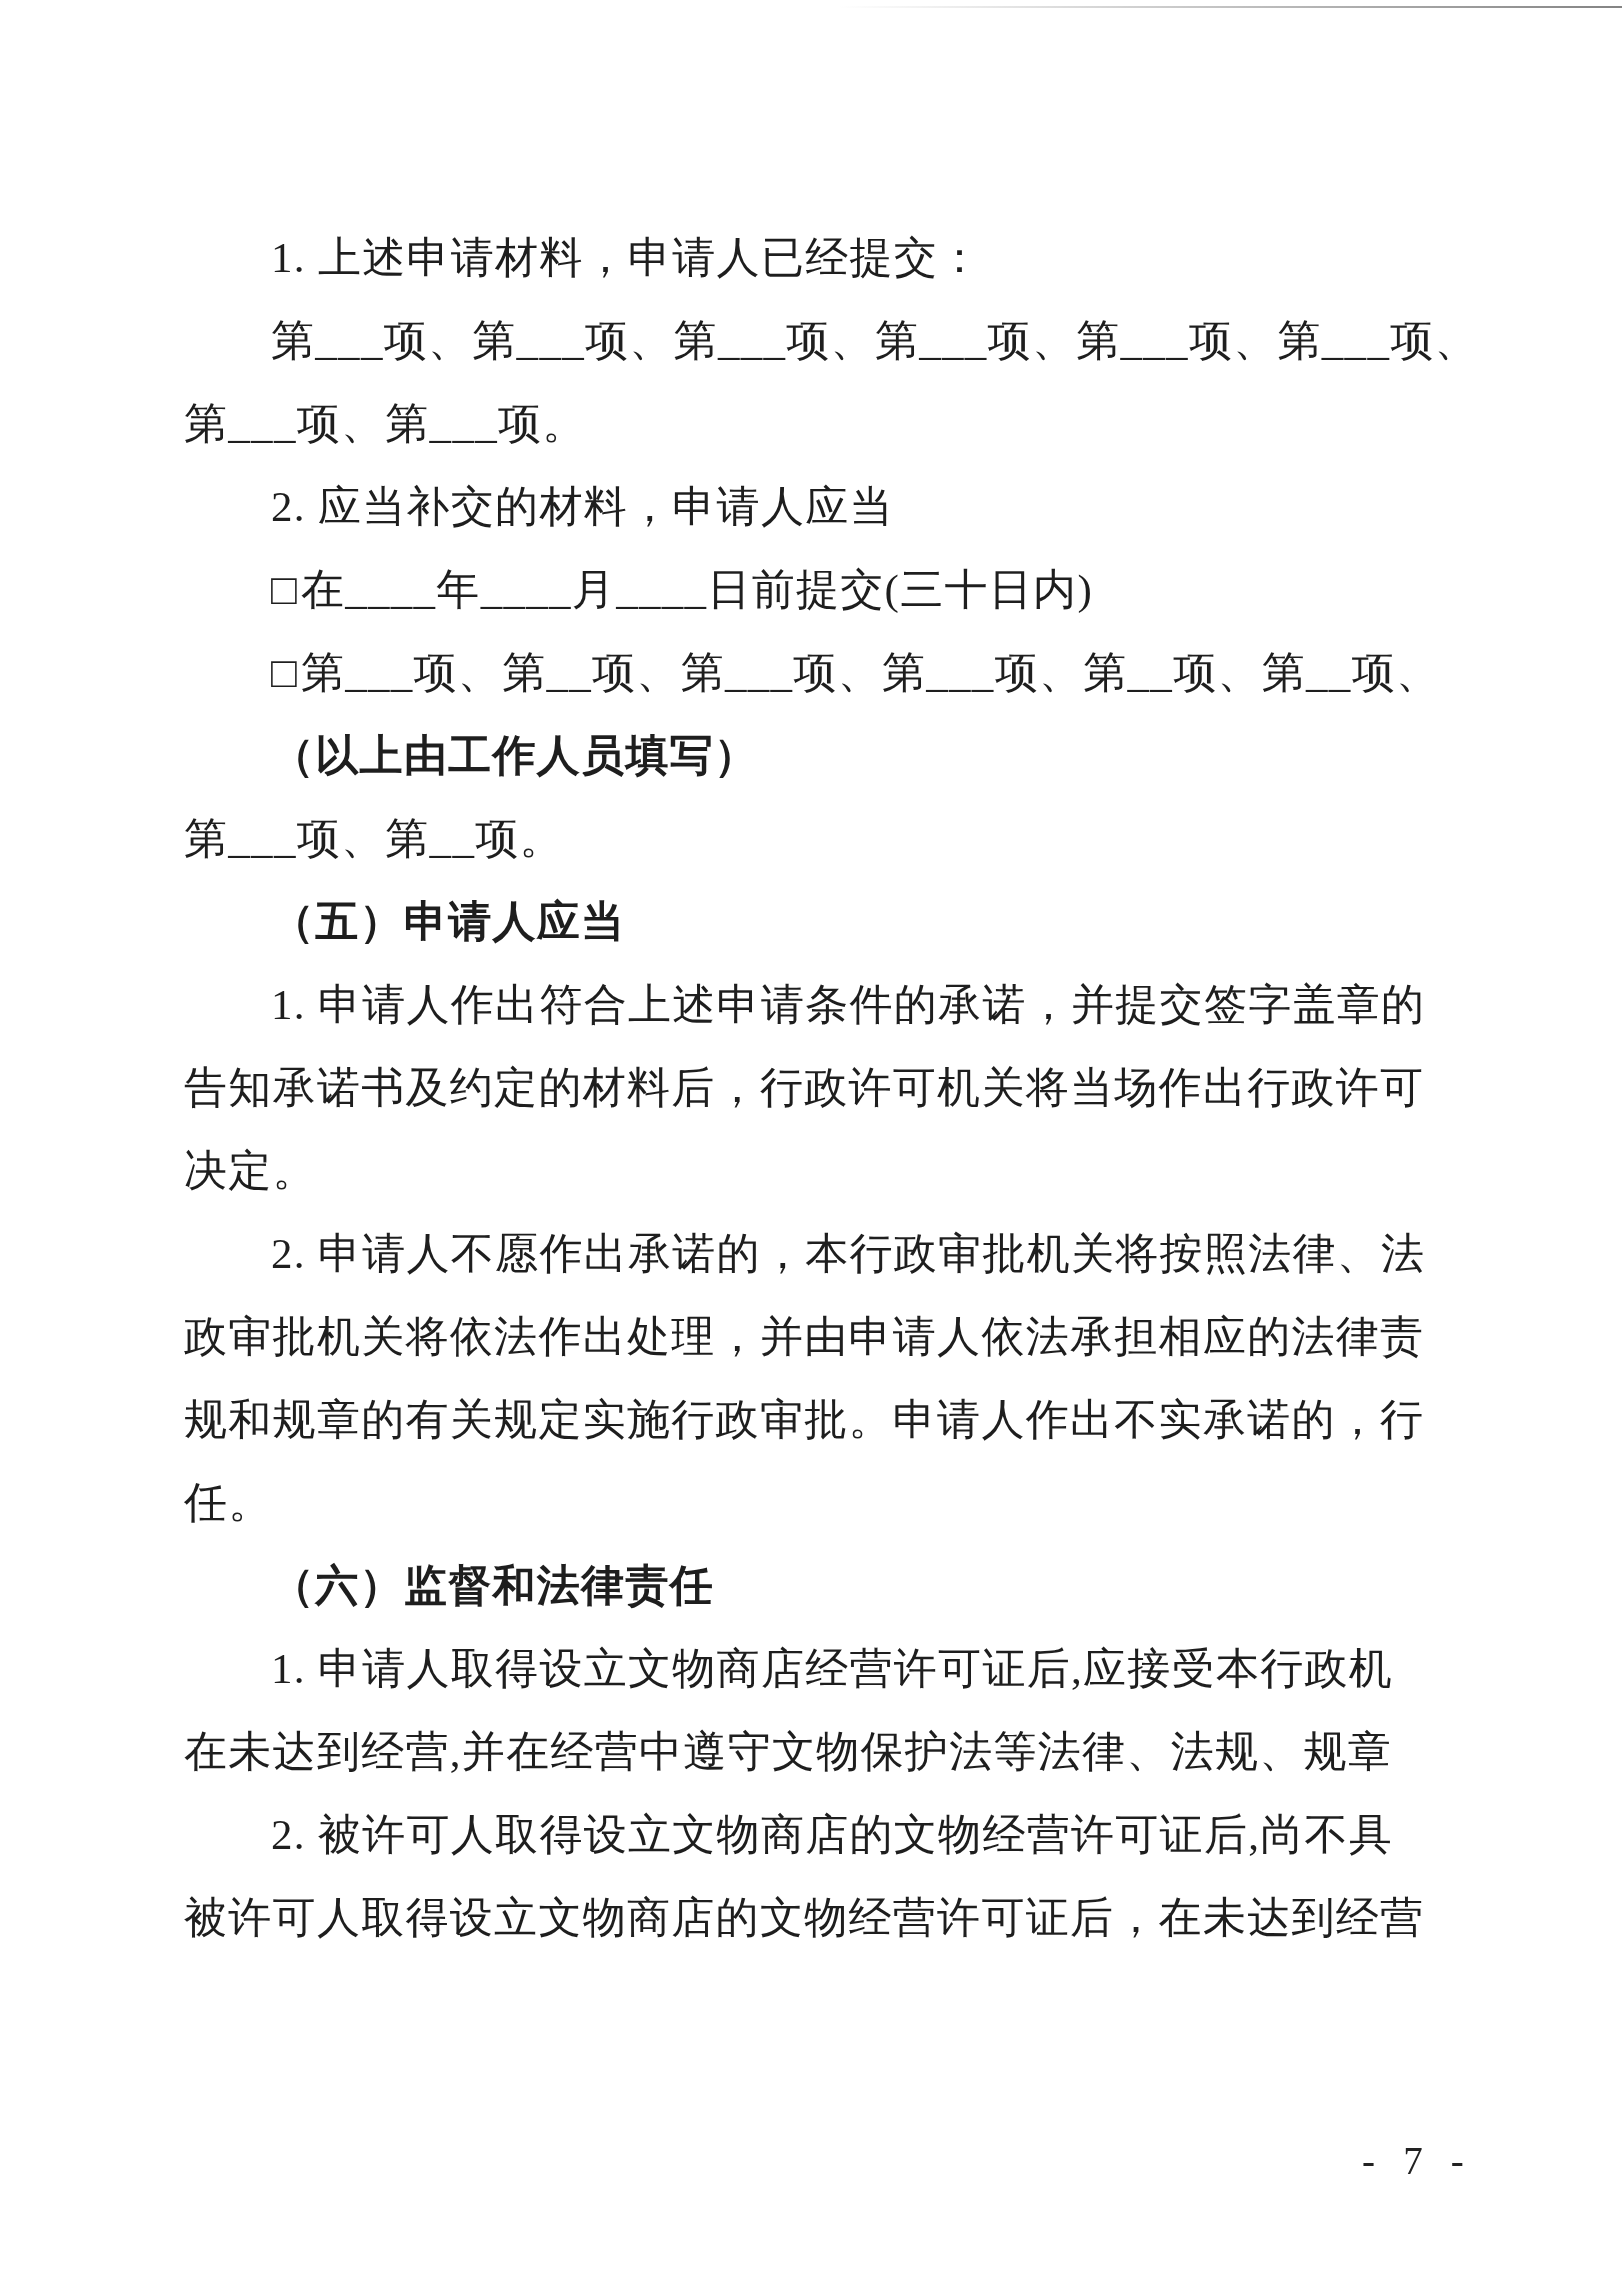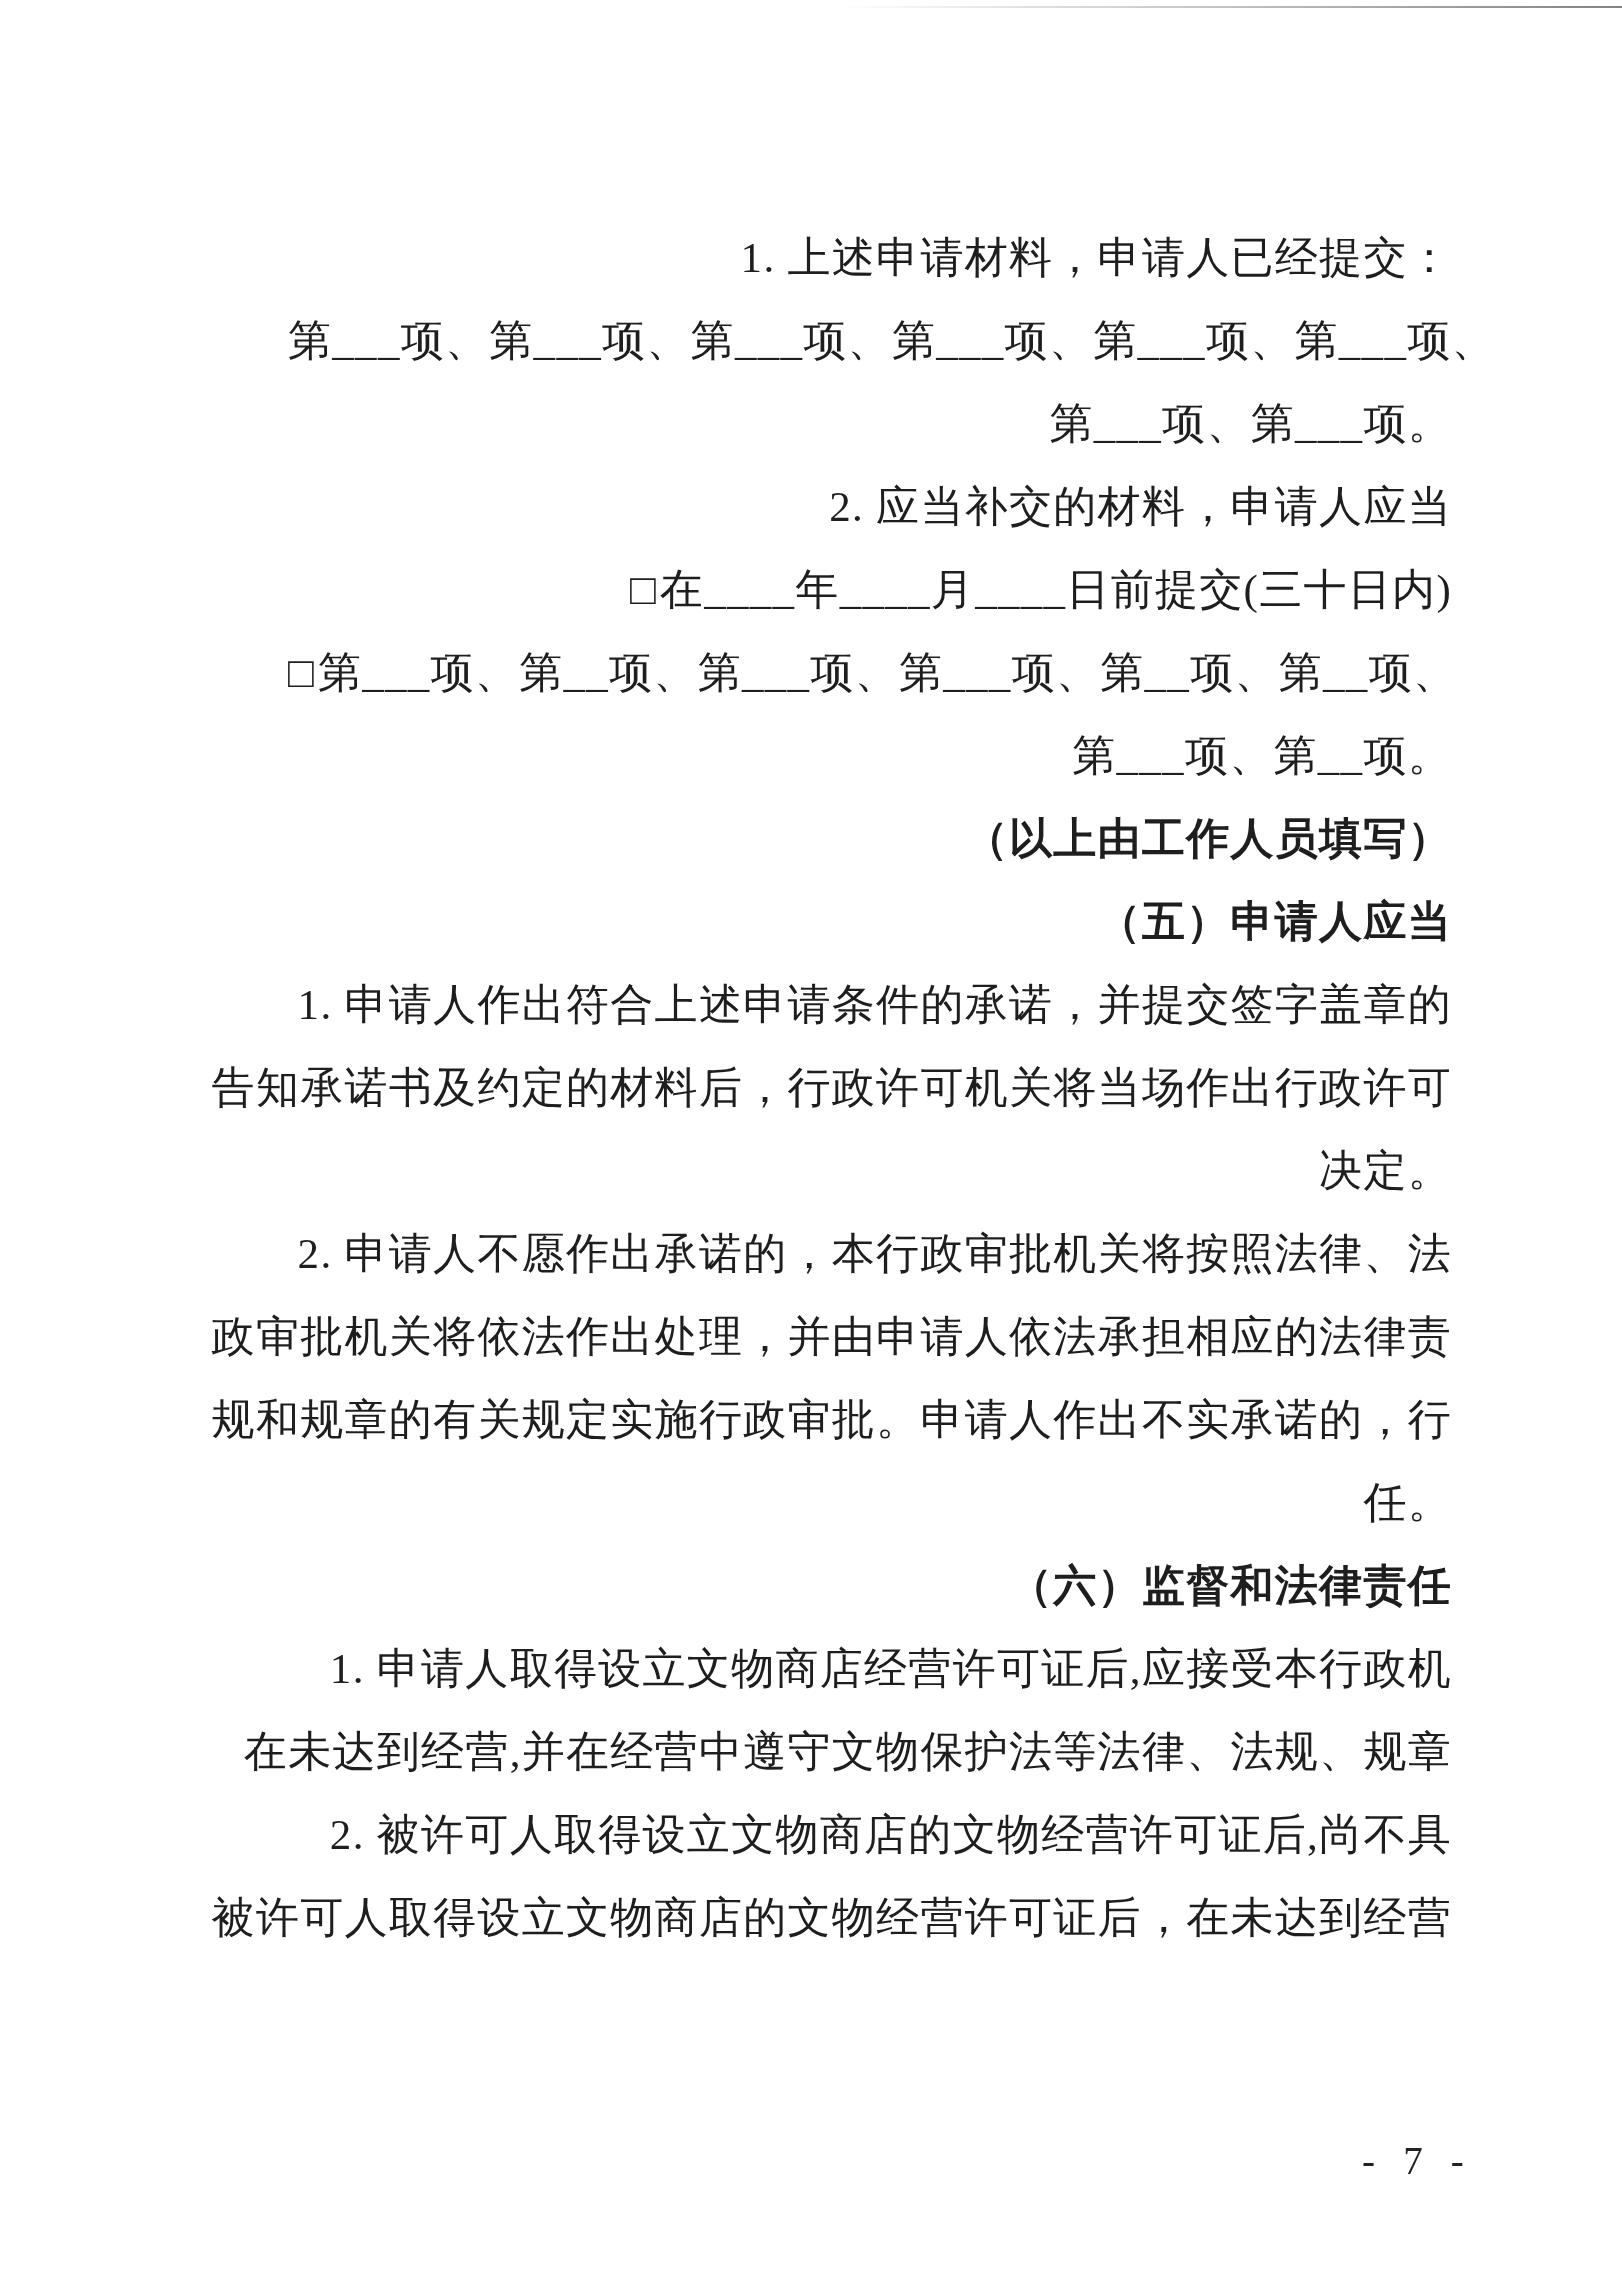--- a/index.html
+++ b/index.html
@@ -20,24 +20,23 @@
   .scan-artifact {
     position: absolute;
     top: 5.9px;
     left: 838px;
     width: 785px;
     height: 2.6px;
     background: linear-gradient(to right, rgba(140,140,140,0), rgba(100,100,100,0.8));
   }
   .doc {
     position: absolute;
-    left: 201px;
+    left: 184px;
     top: 216px;
     width: 1251px;
-    text-align: right;
   }
   .ln {
     margin: 0;
     font-size: 43px;
     line-height: 83px;
     letter-spacing: 1.3px;
     white-space: nowrap;
   }
   .indent { text-indent: 87px; }
   
@@ -66,22 +65,22 @@
   <main class="doc">
     <p class="ln indent">1. 上述申请材料，申请人已经提交：</p>
     <p class="ln indent">第___项、第___项、第___项、第___项、第___项、第___项、</p>
     <p class="ln">第___项、第___项。</p>
     <p class="ln indent">2. 应当补交的材料，申请人应当</p>
 
     <p class="ln indent"><span class="cb">□</span><span>在____年____月____日前提交(三十日内)</span></p>
 
     <p class="ln indent"><span class="cb">□</span><span>第___项、第__项、第___项、第___项、第__项、第__项、</span></p>
 
+    <p class="ln indent hei">（以上由工作人员填写）</p>
     <p class="ln">第___项、第__项。</p>
-    <p class="ln indent hei">（以上由工作人员填写）</p>
     <p class="ln indent kai">（五）申请人应当</p>
     <p class="ln indent">1. 申请人作出符合上述申请条件的承诺，并提交签字盖章的</p>
     <p class="ln">告知承诺书及约定的材料后，行政许可机关将当场作出行政许可</p>
     <p class="ln">决定。</p>
     <p class="ln indent">2. 申请人不愿作出承诺的，本行政审批机关将按照法律、法</p>
     <p class="ln">政审批机关将依法作出处理，并由申请人依法承担相应的法律责</p>
     <p class="ln">规和规章的有关规定实施行政审批。申请人作出不实承诺的，行</p>
     <p class="ln">任。</p>
     <p class="ln indent kai">（六）监督和法律责任</p>
     <p class="ln indent">1. 申请人取得设立文物商店经营许可证后,应接受本行政机</p>

